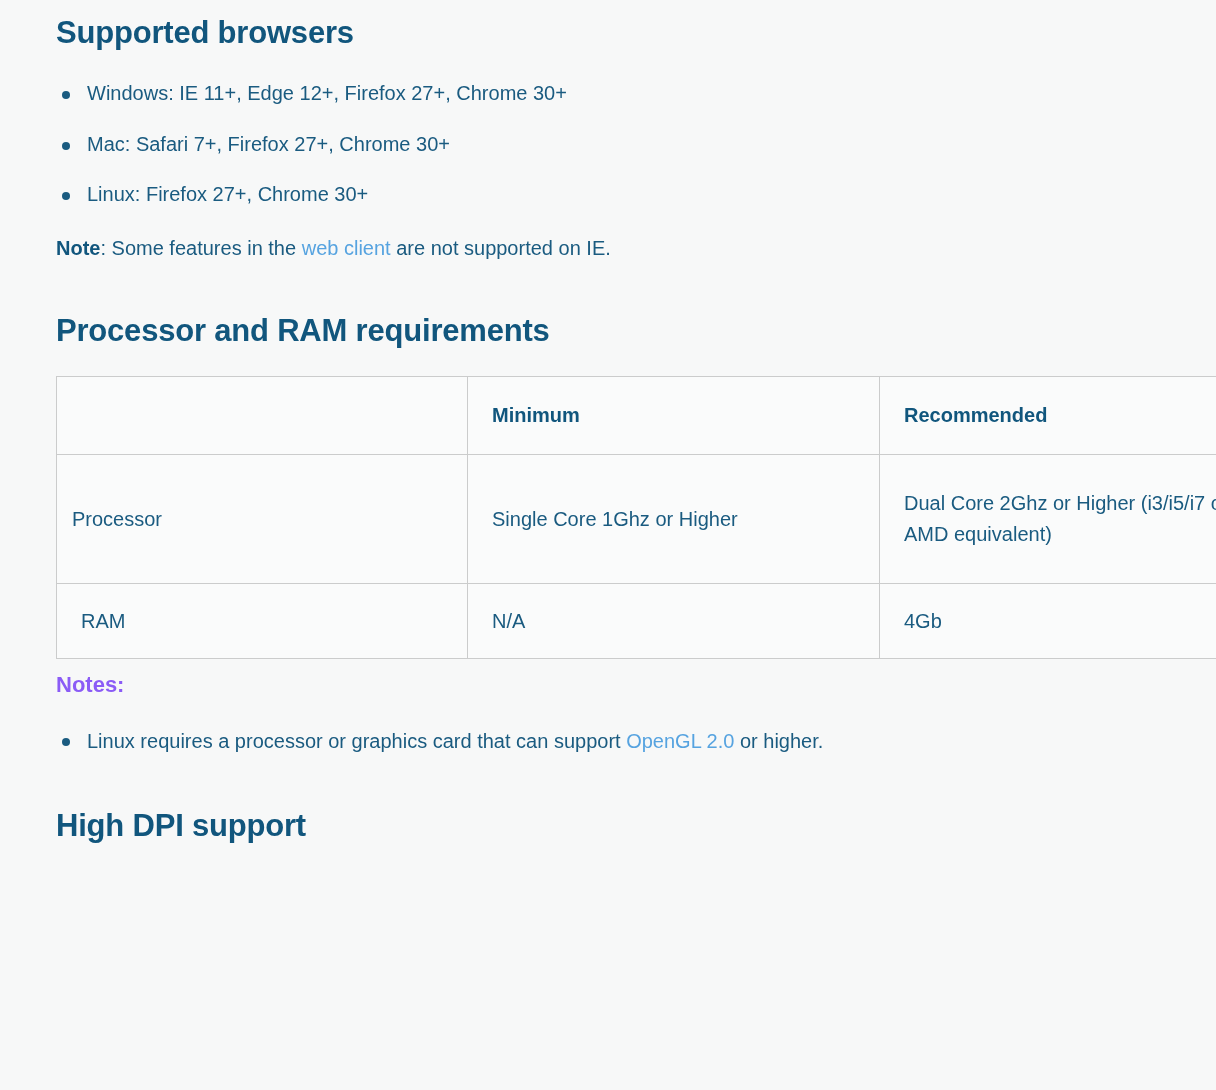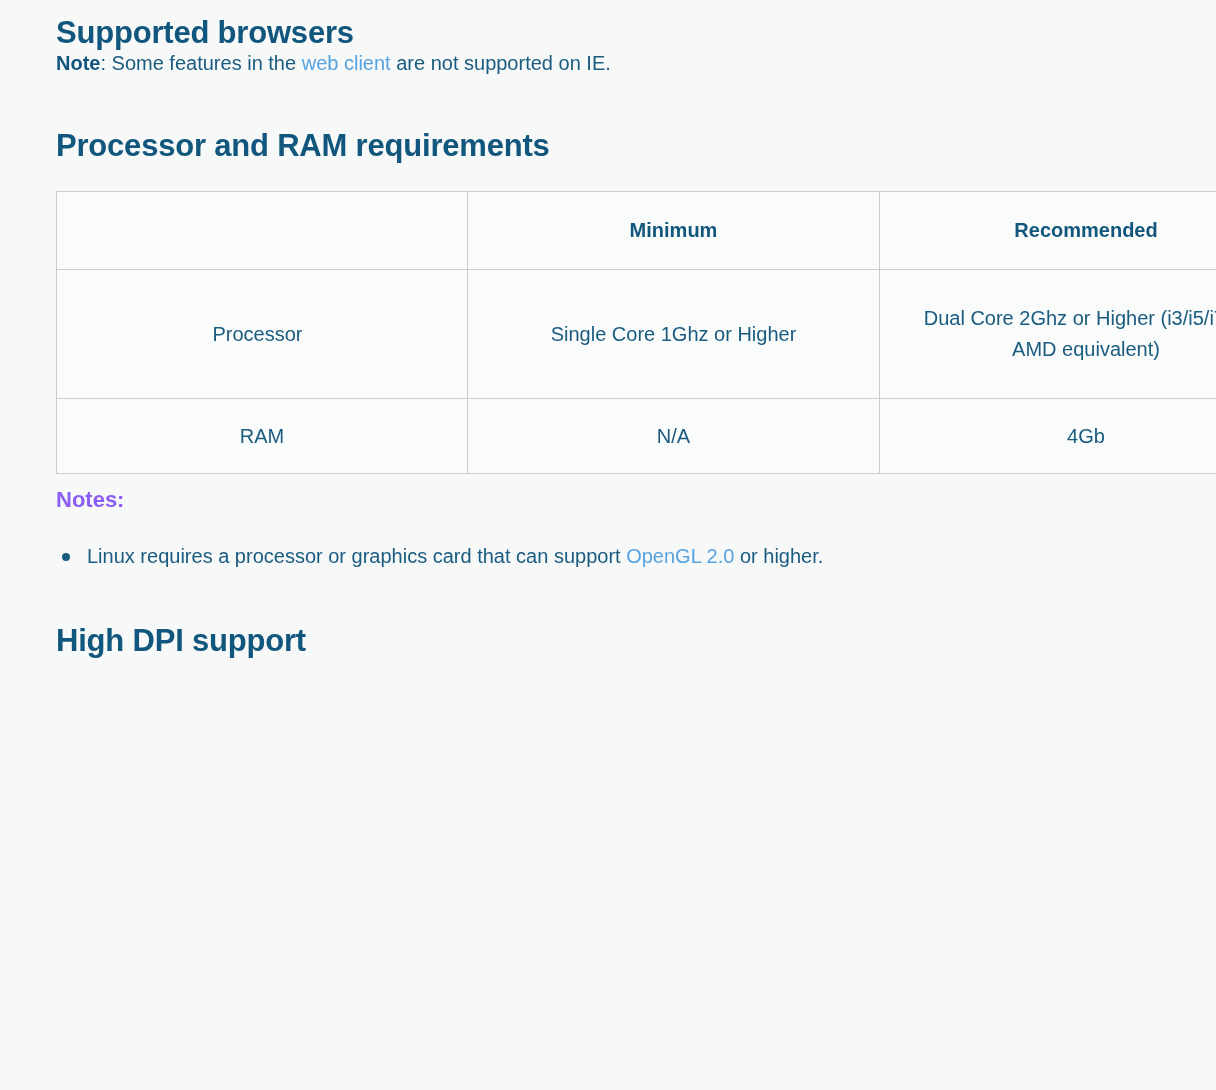--- a/index.html
+++ b/index.html
@@ -71,21 +71,21 @@
   }
 
   table.req {
     border-collapse: collapse;
     width: 1091px;
     table-layout: fixed;
     background: #fafbfb;
   }
   table.req td, table.req th {
     border: 1px solid #cbcccc;
-    text-align: center;
+    text-align: left;
     vertical-align: middle;
     font-size: 20px;
     color: #1a5b80;
     font-weight: normal;
     padding: 0 24px;
     line-height: 1.55;
   }
   table.req th { font-weight: bold; color: #11567d; }
   .col-label { width: 362px; }
   .col-min { width: 363px; }
@@ -122,22 +122,33 @@
 </style>
 </head>
 <body>
 
 <div class="page">
 
   <div class="content" style="padding-top:14px;">
     <h2 class="section-heading">Supported browsers</h2>
   </div>
 
+  <ul class="bullets" style="margin-top:31px;">
+    <li>
+      <span>Windows: IE 11+,  Edge 12+, Firefox 27+,  Chrome 30+</span>
+    </li>
+    <li style="margin-top:27px;">
+      <span>Mac: Safari 7+, Firefox 27+,  Chrome 30+</span>
+    </li>
+    <li style="margin-top:27px;">
+      <span>Linux: Firefox 27+,  Chrome 30+</span>
+    </li>
+  </ul>
 
-  <div class="content" style="">
+  <div class="content" style="margin-top:29px;">
     <div class="note-line"><b>Note</b><span>: Some features in the </span><a class="link" href="#">web client</a><span> are not supported on IE.</span></div>
   </div>
 
   <div class="content" style="margin-top:52px;">
     <h2 class="section-heading">Processor and RAM requirements</h2>
   </div>
 
   <div class="content" style="margin-top:27px;">
     <table class="req">
       <thead>

